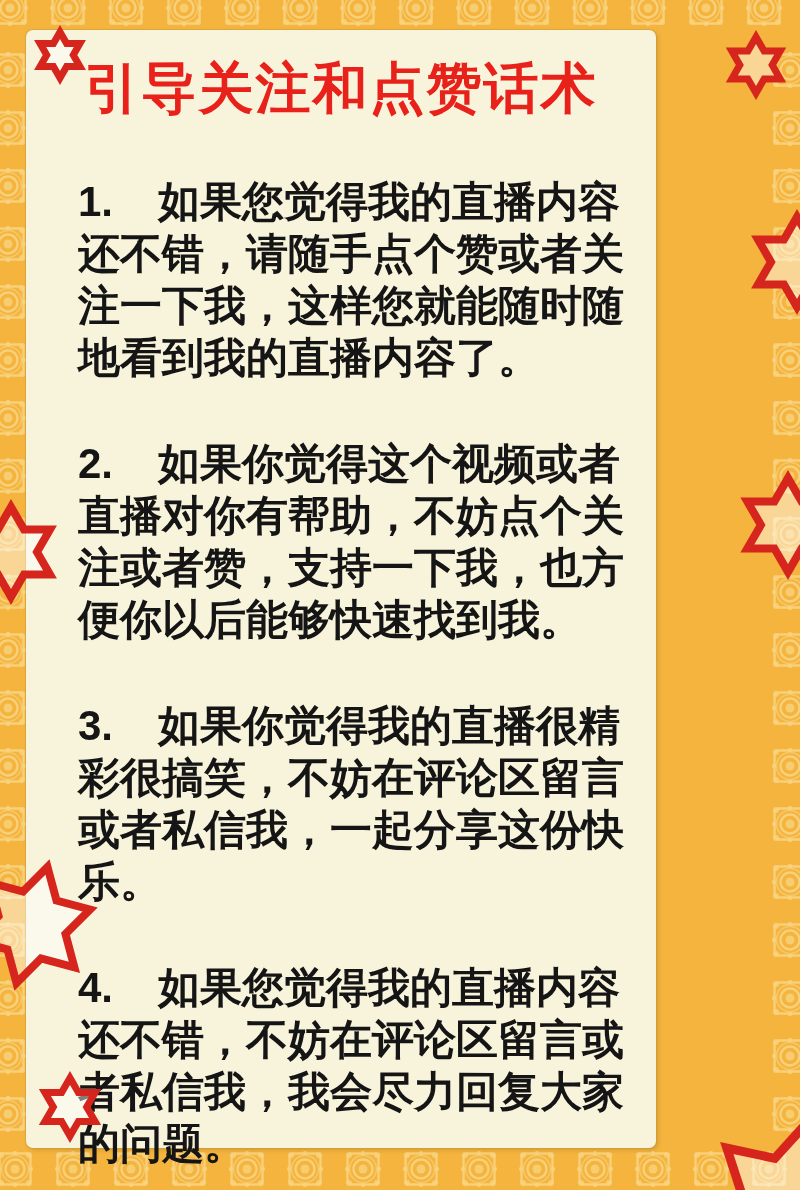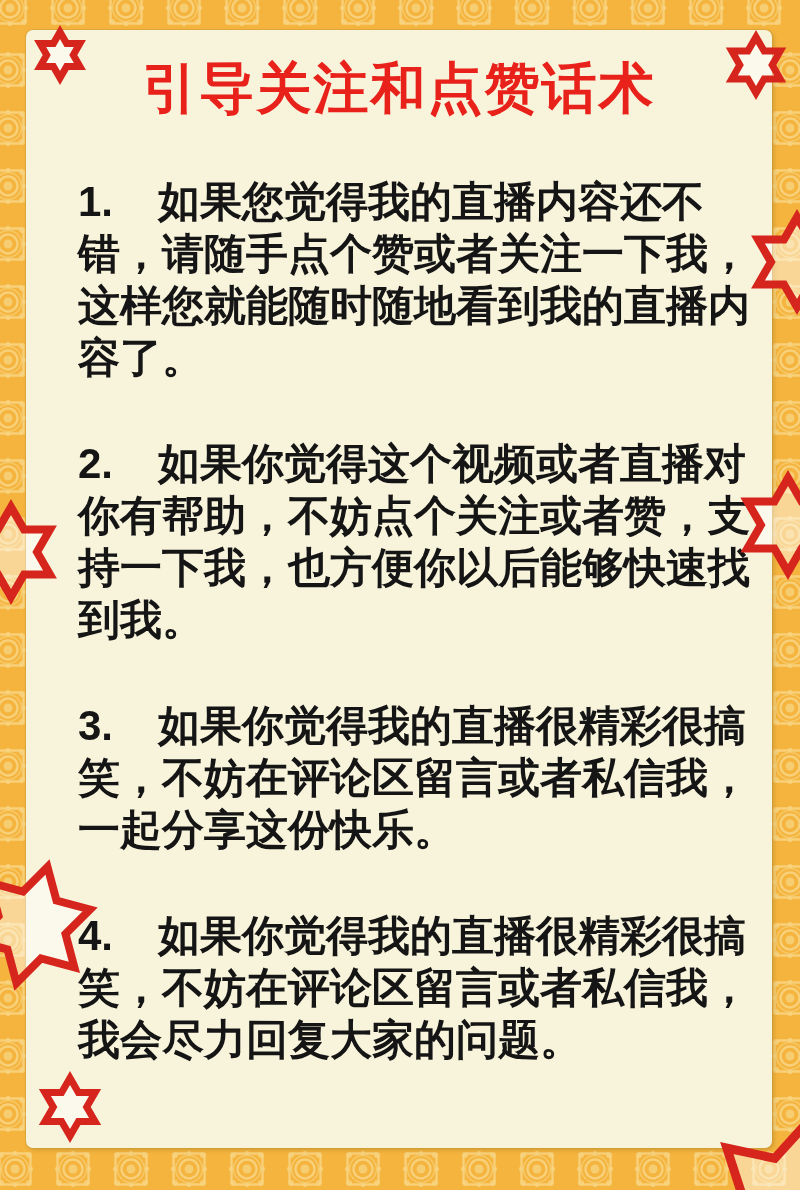--- a/index.html
+++ b/index.html
@@ -16,21 +16,21 @@
   }
   #bg-layer {
     position: absolute;
     left: 0; top: 0;
     width: 800px; height: 1190px;
     z-index: 0;
   }
   #panel {
     position: absolute;
     left: 26px; top: 30px;
-    width: 746px; height: 1118px;
+    width: 630px; height: 1118px;
     background: #F8F4DC;
     border-radius: 7px;
     box-shadow: 0 0 0 1px rgba(190,150,60,0.35), 2px 2px 4px rgba(120,80,10,0.25);
     z-index: 1;
     box-sizing: border-box;
   }
   #title {
     margin: 26px 20px 0 20px;
     text-align: center;
     font-size: 55px;
@@ -161,21 +161,21 @@
       <use href="#motif" x="770" y="1094" width="40" height="40"></use>
     </g>
 </svg>
 
 <div id="panel" style="background: rgb(248, 244, 220);">
   <div id="title" style="color: rgb(232, 33, 26);">引导关注和点赞话术</div>
   <div id="paragraphs">
     <p class="para" style="color: rgb(21, 21, 21);"><span class="para-number">1.</span><span>如果您觉得我的直播内容还不错，请随手点个赞或者关注一下我，这样您就能随时随地看到我的直播内容了。</span></p>
     <p class="para" style="color: rgb(21, 21, 21);"><span class="para-number">2.</span><span>如果你觉得这个视频或者直播对你有帮助，不妨点个关注或者赞，支持一下我，也方便你以后能够快速找到我。</span></p>
     <p class="para" style="color: rgb(21, 21, 21);"><span class="para-number">3.</span><span>如果你觉得我的直播很精彩很搞笑，不妨在评论区留言或者私信我，一起分享这份快乐。</span></p>
-    <p class="para" style="color: rgb(21, 21, 21);"><span class="para-number">4.</span><span>如果你觉得我的直播很精彩很搞笑，不妨在评论区留言或者私信我，我会尽力回复大家的问题。</span></p>
+    <p class="para" style="color: rgb(21, 21, 21);"><span class="para-number">4.</span><span>如果您觉得我的直播内容还不错，不妨在评论区留言或者私信我，我会尽力回复大家的问题。</span></p>
   </div>
 </div>
 
 <svg id="star-layer" viewBox="0 0 800 1190" xmlns="http://www.w3.org/2000/svg">
     <polygon points="60.0,32.0 66.6,43.5 79.9,43.5 73.3,55.0 79.9,66.5 66.6,66.5 60.0,78.0 53.4,66.5 40.1,66.5 46.7,55.0 40.1,43.5 53.4,43.5" fill="rgba(255,255,255,0.45)" stroke="#D6251D" stroke-width="7" stroke-linejoin="miter"></polygon>
     <polygon points="756.0,37.0 764.1,51.0 780.2,51.0 772.2,65.0 780.2,79.0 764.1,79.0 756.0,93.0 747.9,79.0 731.8,79.0 739.8,65.0 731.8,51.0 747.9,51.0" fill="rgba(255,255,255,0.45)" stroke="#D6251D" stroke-width="7" stroke-linejoin="miter"></polygon>
     <polygon points="797.0,217.0 810.0,239.5 836.0,239.5 823.0,262.0 836.0,284.5 810.0,284.5 797.0,307.0 784.0,284.5 758.0,284.5 771.0,262.0 758.0,239.5 784.0,239.5" fill="rgba(255,255,255,0.45)" stroke="#D6251D" stroke-width="8" stroke-linejoin="miter"></polygon>
     <polygon points="788.0,478.0 801.6,501.5 828.7,501.5 815.1,525.0 828.7,548.5 801.6,548.5 788.0,572.0 774.4,548.5 747.3,548.5 760.9,525.0 747.3,501.5 774.4,501.5" fill="rgba(255,255,255,0.45)" stroke="#D6251D" stroke-width="8" stroke-linejoin="miter"></polygon>
     <polygon points="11.0,507.0 24.0,529.5 50.0,529.5 37.0,552.0 50.0,574.5 24.0,574.5 11.0,597.0 -2.0,574.5 -28.0,574.5 -15.0,552.0 -28.0,529.5 -2.0,529.5" fill="rgba(255,255,255,0.45)" stroke="#D6251D" stroke-width="8" stroke-linejoin="miter"></polygon>
     <polygon points="47.5,867.0 56.5,900.5 90.0,909.5 65.5,934.0 74.4,967.4 41.0,958.5 16.5,983.0 7.5,949.5 -26.0,940.5 -1.5,916.0 -10.4,882.6 23.0,891.5" fill="rgba(255,255,255,0.45)" stroke="#D6251D" stroke-width="8" stroke-linejoin="miter"></polygon>

